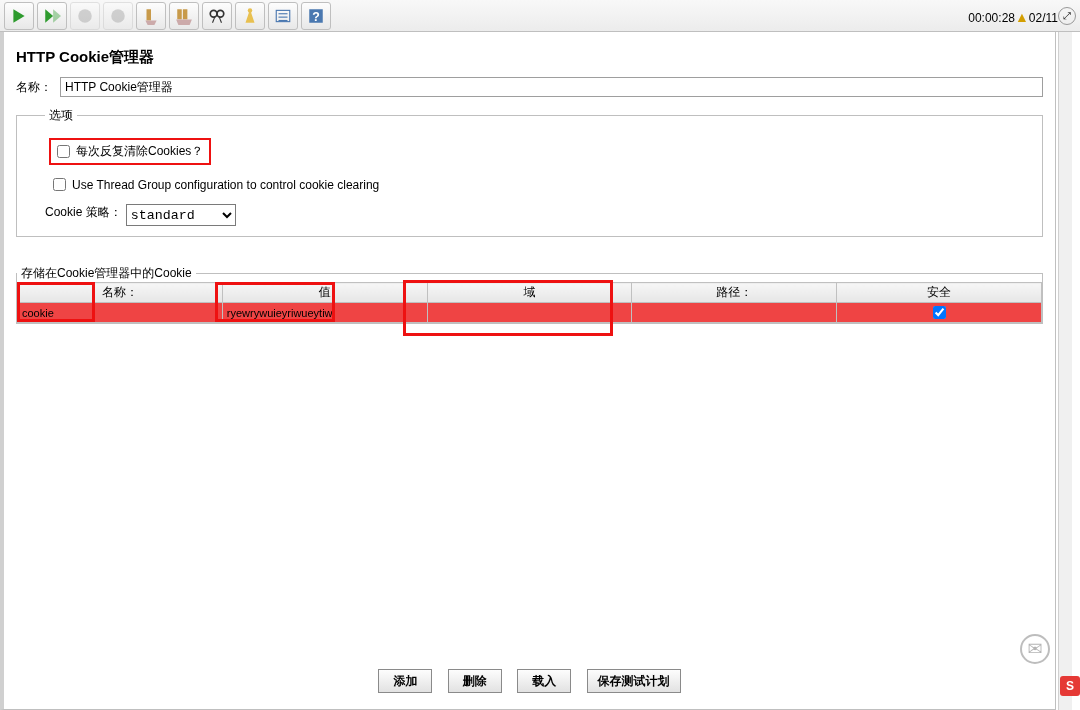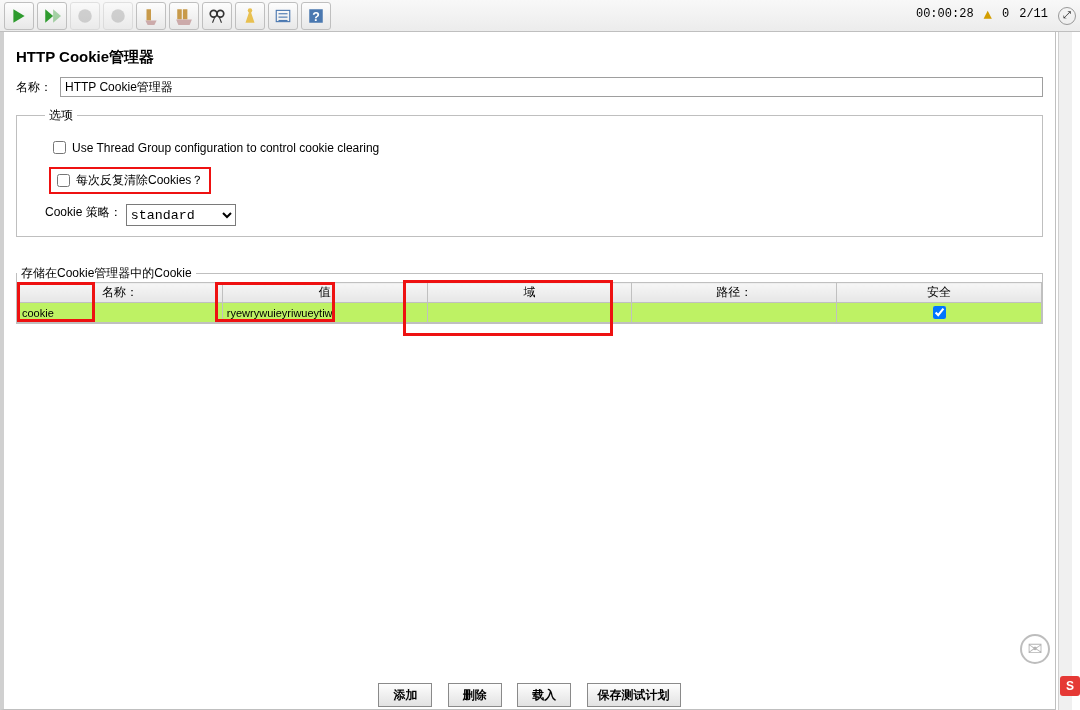--- a/index.html
+++ b/index.html
@@ -33,24 +33,23 @@
     align-items: center;
     justify-content: center;
     background: linear-gradient(#fdfdfd,#e8e8e8);
     cursor: pointer;
   }
   .tb-btn.disabled { opacity: 0.4; cursor: default; }
   .tb-btn svg { width: 18px; height: 18px; }
   .toolbar-right {
     margin-left: auto;
     display: flex;
-    align-items: flex-start;
-    gap: 10px;
-    font-size: 12px;
-    font-family: Liberation Mono, monospace;
+    align-items: flex-end;
+    gap: 0;
+    font-size: 12px;
   }
   .warn-triangle { color: #d39e00; font-size: 14px; }
   .expand-icon { width:18px;height:18px;border:1px solid #999;border-radius:50%;display:flex;align-items:center;justify-content:center;font-size:10px;cursor:pointer;}
   
   .main-wrap {
     position: absolute;
     top: 32px;
     left: 0;
     right: 24px;
     bottom: 0;
@@ -128,34 +127,34 @@
     font-size: 12px;
     height: 20px;
     padding: 0 4px;
     text-align: center;
   }
   .tbl td {
     border: 1px solid #c0c0c0;
     height: 18px;
     padding: 0 4px;
     font-size: 11px;
-    background: #bef264;
+    background: #ef4444;
     text-align: left;
     position: relative;
   }
   .tbl td.center { text-align: center; }
   .cell-red-overlay {
     position: absolute;
     border: 3px solid #e11;
     pointer-events: none;
   }
   .btn-row {
     position: absolute;
     left: 0; right: 0;
-    bottom: 2px;
+    bottom: 16px;
     text-align: center;
   }
   .btn {
     display: inline-block;
     min-width: 54px;
     height: 24px;
     line-height: 22px;
     border: 1px solid #8a8a8a;
     background: linear-gradient(#fdfdfd,#e2e2e2);
     font-size: 12px;
@@ -289,29 +288,29 @@
 
   <div class="form-row">
     <label>名称：</label>
     <input type="text" value="HTTP Cookie管理器" style="">
   </div>
 
   <fieldset>
     <legend>选项</legend>
 
     <div class="chk-row">
-      <input type="checkbox" style="">
-      <span>Use Thread Group configuration to control cookie clearing</span>
-    </div>
-
-    <div class="chk-row">
       <span class="red-box">
         <input type="checkbox" style="">
         <span>每次反复清除Cookies？</span>
       </span>
+    </div>
+
+    <div class="chk-row">
+      <input type="checkbox" style="">
+      <span>Use Thread Group configuration to control cookie clearing</span>
     </div>
 
     <div class="policy-row">
       <span>Cookie 策略：</span>
       <select>
         <option>standard</option>
       </select>
     </div>
   </fieldset>
 

